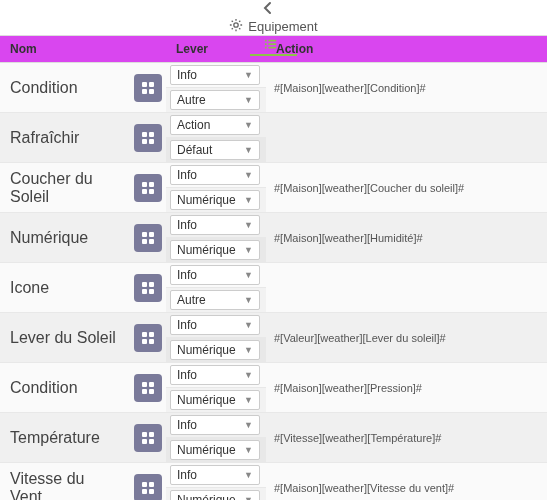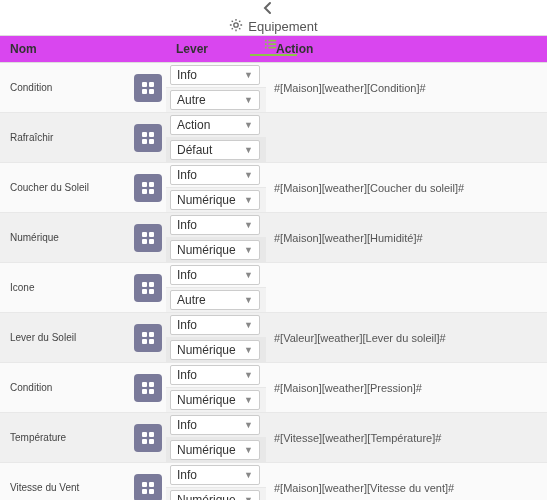--- a/index.html
+++ b/index.html
@@ -67,21 +67,21 @@
       background: #fafafa;
     }
     .main-table tbody tr:nth-child(even) {
       background: #f0f0f0;
     }
     .cell-nom {
       width: 130px;
       padding: 4px 10px;
       vertical-align: middle;
       color: #444;
-      font-size: 10px;
+      font-size: 16px;
     }
     .cell-icon {
       width: 36px;
       padding: 4px 4px;
       vertical-align: middle;
     }
     .cell-type {
       width: 100px;
       padding: 2px 4px;
       vertical-align: middle;

